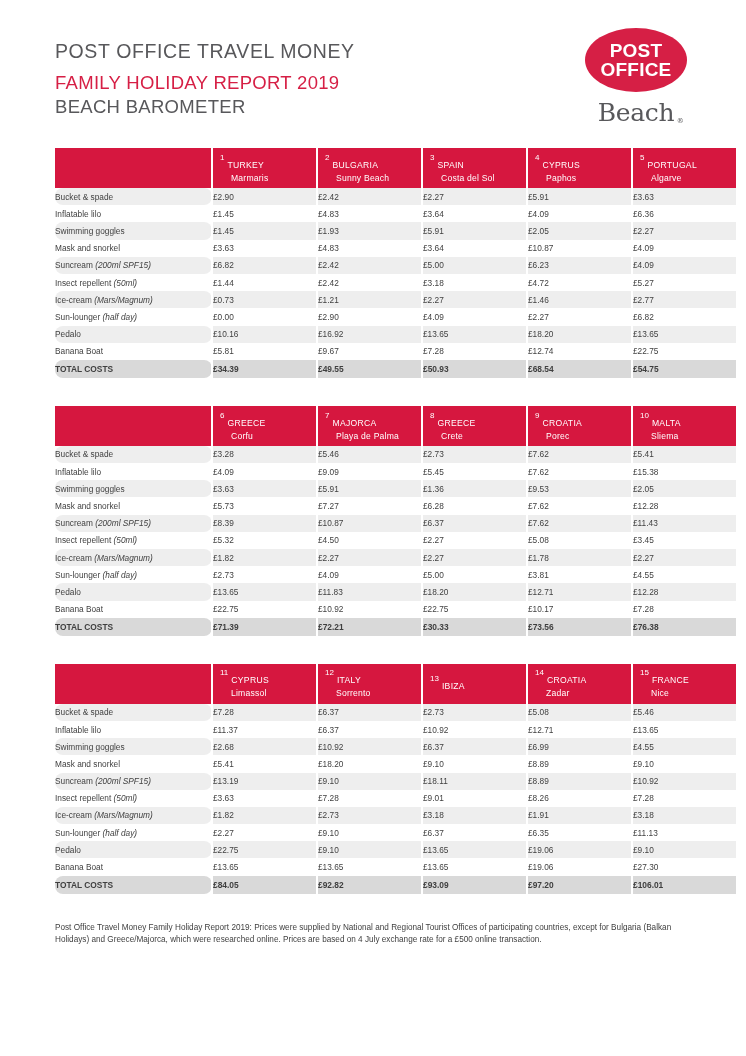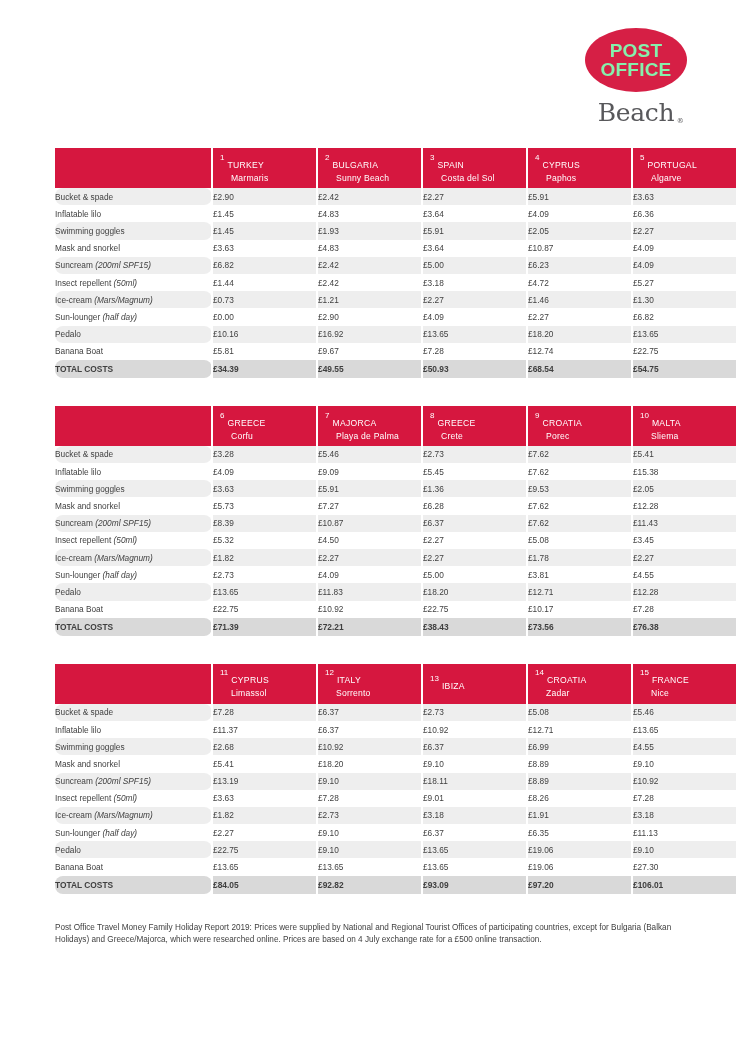--- a/index.html
+++ b/index.html
@@ -59,21 +59,21 @@
     right: 0;
     top: -8px;
     width: 110px;
     text-align: center;
   }
   .logo-oval {
     width: 102px;
     height: 64px;
     border-radius: 50%;
     background: #d61f45;
-    color: #86efac;
+    color: #ffffff;
     display: flex;
     flex-direction: column;
     align-items: center;
     justify-content: center;
     line-height: 1.0;
     margin: 0 auto;
   }
   .logo-oval span {
     font-size: 19px;
     font-weight: bold;
@@ -173,20 +173,25 @@
     color: #3f3f3f;
     margin-top: 4px;
   }
 </style>
 </head>
 <body>
 
 <div class="page">
 
   <div class="header">
+    <div class="title-block">
+      <div class="title-main">POST OFFICE TRAVEL MONEY</div>
+      <div class="title-sub">FAMILY HOLIDAY REPORT 2019</div>
+      <div class="title-sub2">BEACH BAROMETER</div>
+    </div>
     <div class="logo">
       <div class="logo-oval">
         <span>POST</span>
         <span>OFFICE</span>
       </div>
       <div class="logo-money">
         <span>Beach</span><span class="logo-reg">®</span>
       </div>
     </div>
   </div>
@@ -251,21 +256,21 @@
             <td>£3.18</td>
             <td>£4.72</td>
             <td>£5.27</td>
           </tr>
           <tr class="alt">
             <td class="item"><span>Ice-cream </span><span class="item-note">(Mars/Magnum)</span></td>
             <td>£0.73</td>
             <td>£1.21</td>
             <td>£2.27</td>
             <td>£1.46</td>
-            <td>£1.30</td>
+            <td>£2.77</td>
           </tr>
           <tr class="plain">
             <td class="item"><span>Sun-lounger </span><span class="item-note">(half day)</span></td>
             <td>£0.00</td>
             <td>£2.90</td>
             <td>£4.09</td>
             <td>£2.27</td>
             <td>£6.82</td>
           </tr>
           <tr class="alt">
@@ -383,21 +388,21 @@
             <td>£22.75</td>
             <td>£10.92</td>
             <td>£22.75</td>
             <td>£10.17</td>
             <td>£7.28</td>
           </tr>
           <tr class="total">
             <td class="item"><span>TOTAL COSTS</span></td>
             <td>£71.39</td>
             <td>£72.21</td>
-            <td>£38.43</td>
+            <td>£30.33</td>
             <td>£73.56</td>
             <td>£76.38</td>
           </tr>
         </tbody>
       </table>
       <table class="bar">
         <thead>
           <tr>
             <th class="corner"></th>
             <th class="dest"><span class="dest-num">11</span><span class="dest-country">CYPRUS</span><span class="dest-city">Limassol</span></th>

